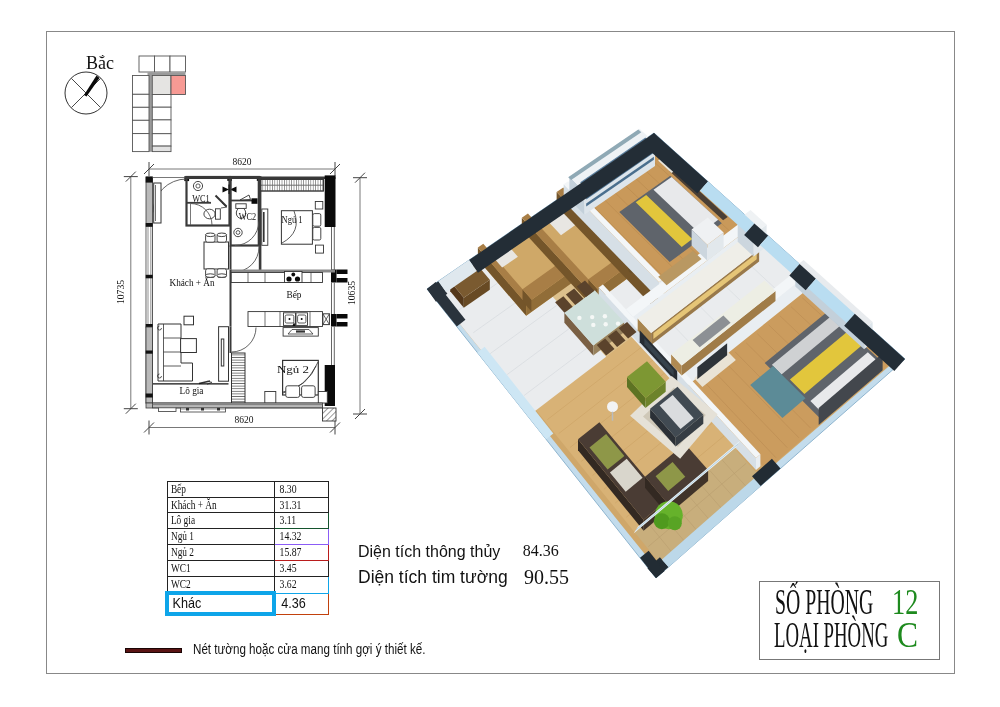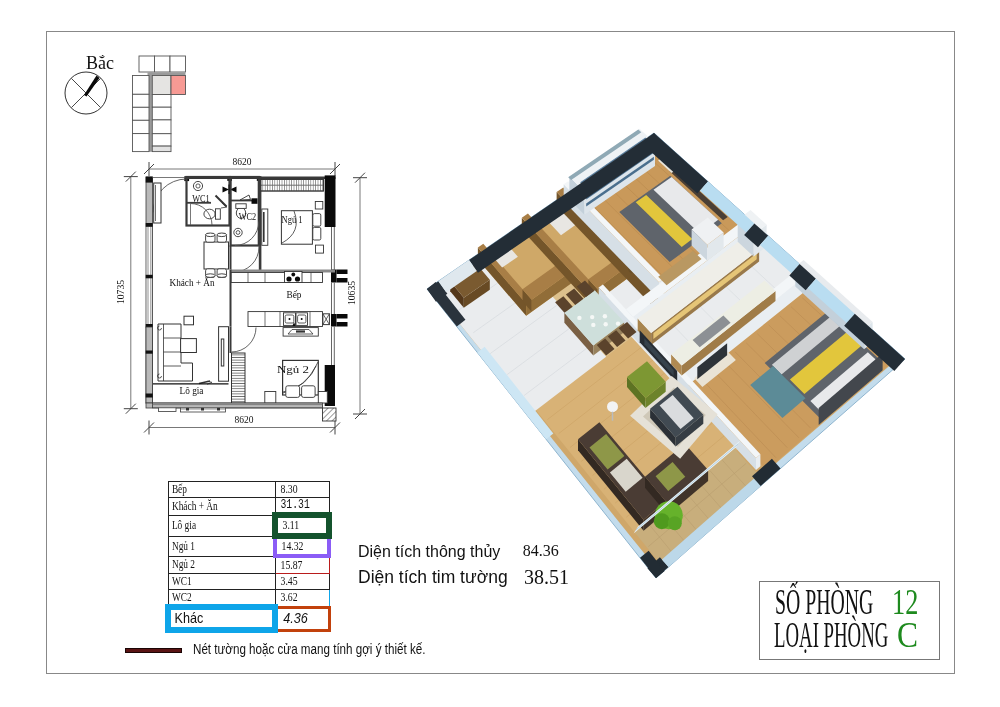--- a/index.html
+++ b/index.html
@@ -591,37 +591,37 @@
           <span style="display:block;line-height:14.8px;font-size:13px;transform:scaleX(0.72);transform-origin:left;padding-left:4px;white-space:nowrap;">Bếp</span>
         </td>
         <td style="border:1px solid #222;width:54px;padding:0;">
           <span style="display:block;line-height:14.8px;font-size:13px;transform:scaleX(0.75);transform-origin:left;padding-left:6px;">8.30</span>
         </td>
       </tr>
 <tr>
         <td style="border:1px solid #222;width:107px;height:14.8px;padding:0;">
           <span style="display:block;line-height:14.8px;font-size:13px;transform:scaleX(0.72);transform-origin:left;padding-left:4px;white-space:nowrap;">Khách + Ăn</span>
         </td>
-        <td style="border:1px solid #222;width:54px;padding:0;font-family:Liberation Mono, monospace;">
+        <td style="border:1px solid #222;width:54px;padding:0;">
           <span style="display:block;line-height:14.8px;font-size:13px;transform:scaleX(0.75);transform-origin:left;padding-left:6px;">31.31</span>
         </td>
       </tr>
 <tr>
         <td style="border:1px solid #222;width:107px;height:14.8px;padding:0;">
           <span style="display:block;line-height:14.8px;font-size:13px;transform:scaleX(0.72);transform-origin:left;padding-left:4px;white-space:nowrap;">Lô gia</span>
         </td>
-        <td style="border:6px solid #14532d;width:54px;padding:0;">
+        <td style="border:1px solid #14532d;width:54px;padding:0;">
           <span style="display:block;line-height:14.8px;font-size:13px;transform:scaleX(0.75);transform-origin:left;padding-left:6px;">3.11</span>
         </td>
       </tr>
 <tr>
         <td style="border:1px solid #222;width:107px;height:14.8px;padding:0;">
           <span style="display:block;line-height:14.8px;font-size:13px;transform:scaleX(0.72);transform-origin:left;padding-left:4px;white-space:nowrap;">Ngủ 1</span>
         </td>
-        <td style="border:4px solid #8b5cf6;width:54px;padding:0;">
+        <td style="border:1px solid #8b5cf6;width:54px;padding:0;">
           <span style="display:block;line-height:14.8px;font-size:13px;transform:scaleX(0.75);transform-origin:left;padding-left:6px;">14.32</span>
         </td>
       </tr>
 <tr>
         <td style="border:1px solid #222;width:107px;height:14.8px;padding:0;">
           <span style="display:block;line-height:14.8px;font-size:13px;transform:scaleX(0.72);transform-origin:left;padding-left:4px;white-space:nowrap;">Ngủ 2</span>
         </td>
         <td style="border:1px solid #b91c1c;width:54px;padding:0;">
           <span style="display:block;line-height:14.8px;font-size:13px;transform:scaleX(0.75);transform-origin:left;padding-left:6px;">15.87</span>
         </td>
@@ -636,37 +636,37 @@
       </tr>
 <tr>
         <td style="border:1px solid #222;width:107px;height:14.8px;padding:0;">
           <span style="display:block;line-height:14.8px;font-size:13px;transform:scaleX(0.72);transform-origin:left;padding-left:4px;white-space:nowrap;">WC2</span>
         </td>
         <td style="border:1px solid #0ea5e9;width:54px;padding:0;">
           <span style="display:block;line-height:14.8px;font-size:13px;transform:scaleX(0.75);transform-origin:left;padding-left:6px;">3.62</span>
         </td>
       </tr>
 <tr>
-        <td style="border:6px solid #0ea5e9;height:16.6px;padding:0;">
+        <td style="border:4px solid #0ea5e9;height:16.6px;padding:0;">
           <span style="display:block;line-height:16.6px;font-family:'Liberation Sans',sans-serif;font-size:14.5px;transform:scaleX(0.87);transform-origin:left;padding-left:4px;">Khác</span>
         </td>
-        <td style="border:3px solid #c2410c;padding:0;font-style:italic;">
+        <td style="border:1px solid #c2410c;padding:0;">
           <span style="display:block;line-height:16.6px;font-family:'Liberation Sans',sans-serif;font-size:14.5px;transform:scaleX(0.87);transform-origin:left;padding-left:6px;">4.36</span>
         </td>
       </tr>
 </tbody>
   </table>
 
 <div class="abs" style="left:358px;top:543px;font-family:'Liberation Sans',sans-serif;font-size:16px;white-space:nowrap;">Diện tích thông thủy</div>
 
 <div class="abs" style="left:522.8px;top:541.5px;font-size:16px;">84.36</div>
 
 <div class="abs" style="left:358px;top:567px;font-family:'Liberation Sans',sans-serif;font-size:17.5px;white-space:nowrap;">Diện tích tim tường</div>
 
-<div class="abs" style="left:524.1px;top:565.6px;font-size:20px;">38.51</div>
+<div class="abs" style="left:524.1px;top:565.6px;font-size:20px;">90.55</div>
 
 <div class="abs" style="left:125px;top:648px;width:57px;height:5px;background:#5a1313;border:1px solid #1a0505;"></div>
 
 <div class="abs" style="left:193px;top:640px;font-family:'Liberation Sans',sans-serif;font-size:15.5px;transform:scaleX(0.75);transform-origin:left;white-space:nowrap;">Nét tường hoặc cửa mang tính gợi ý thiết kế.</div>
 
 <div class="abs" style="left:758.7px;top:580.9px;width:181.5px;height:79.6px;border:1px solid #777;"></div>
 
 <div class="abs" style="left:775px;top:585.1px;font-size:35px;line-height:1;transform:scaleX(0.565);transform-origin:left;white-space:nowrap;">SỐ PHÒNG</div>
 
 <div class="abs" style="left:892px;top:585.1px;font-size:35px;line-height:1;color:#1e8a1e;transform:scaleX(0.75);transform-origin:left;">12</div>

